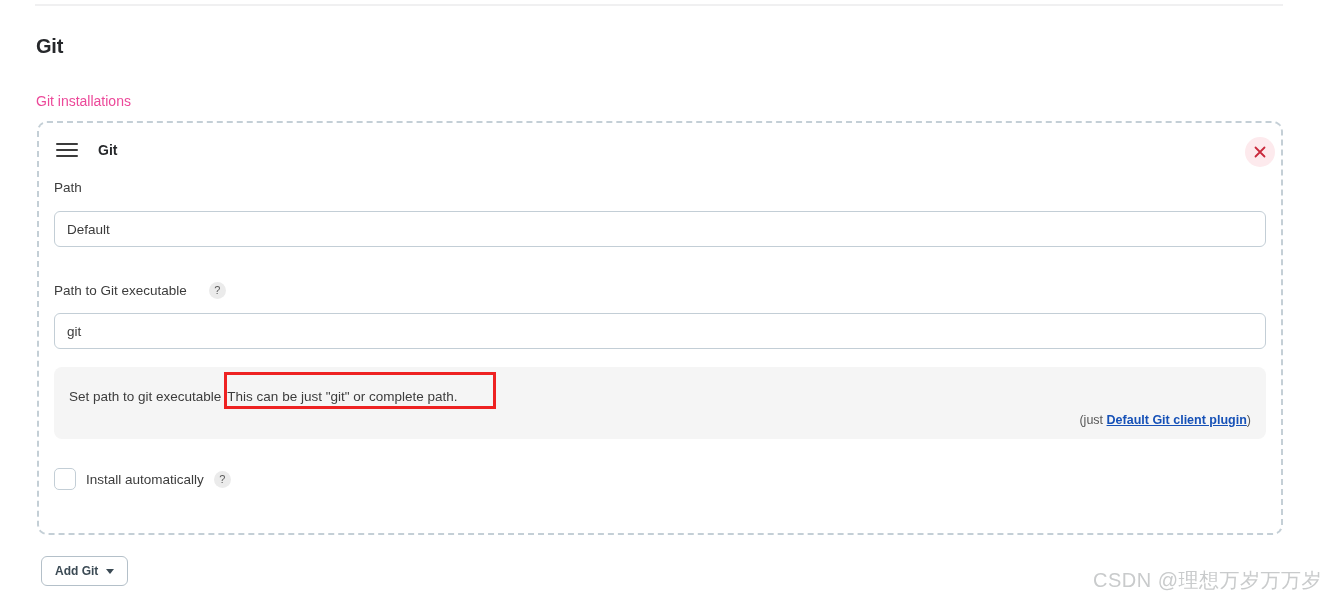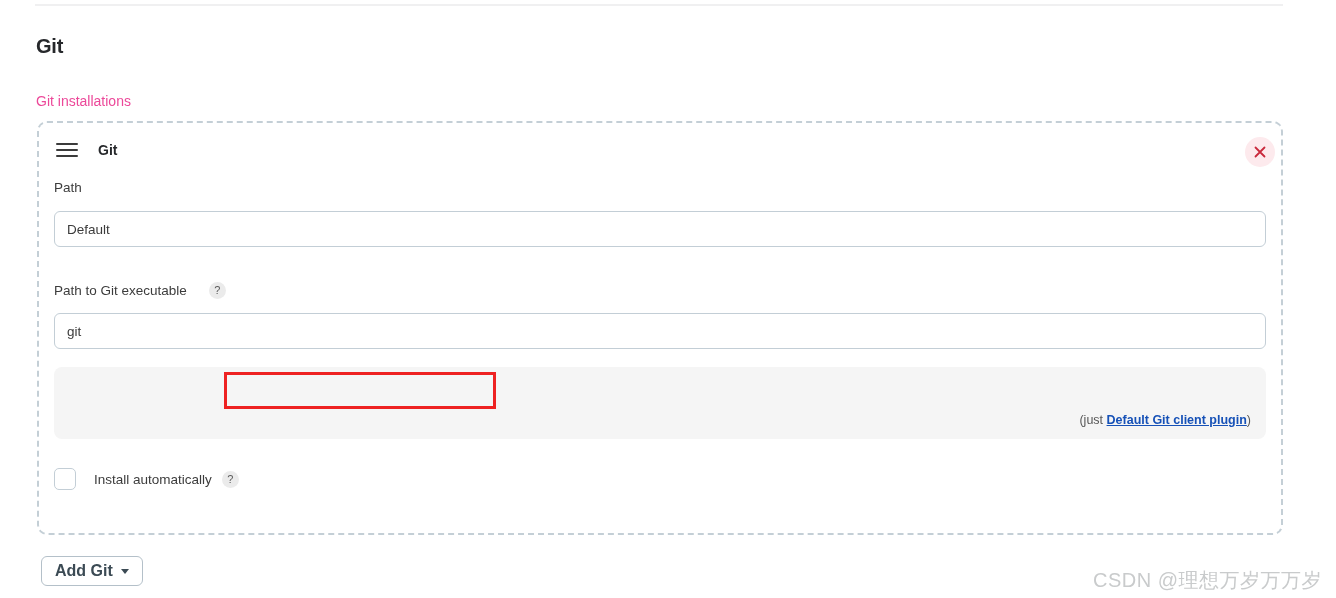--- a/index.html
+++ b/index.html
@@ -211,36 +211,35 @@
     border-radius: 5px;
     background: #ffffff;
     cursor: pointer;
     appearance: none;
     -webkit-appearance: none;
     margin: 0;
   }
   .cbox-label {
     font-size: 13.5px;
     color: #3c3c3c;
-    margin-left: 8px;
     text-align: right;
   }
 
   
   .add-btn {
     position: absolute;
     left: 41px;
     top: 556px;
     height: 30px;
     padding: 0 13px;
     border: 1px solid #b4c0c9;
     border-radius: 6px;
     background: #ffffff;
     font-family: "Liberation Sans", sans-serif;
-    font-size: 16px;
+    font-size: 12px;
     font-weight: bold;
     color: #3b4a54;
     display: flex;
     align-items: center;
     gap: 8px;
     cursor: pointer;
   }
   .caret {
     width: 0; height: 0;
     border-left: 4.5px solid transparent;
@@ -291,20 +290,23 @@
 <div class="field-label name-lbl">Path</div>
 <input class="text-input name-input" type="text" value="Default" style="">
 
 <div class="field-label path-lbl">
   <span>Path to Git executable</span>
   <span class="help-badge">?</span>
 </div>
 <input class="text-input path-input" type="text" value="git" style="">
 
 <div class="help-panel">
+  <div class="help-text">
+    <span>Set path to git executable</span><span class="seg2">This can be just "git" or complete path.</span>
+  </div>
   <div class="plugin-credit">
     <span>(just </span><a href="#">Default Git client plugin</a><span>)</span>
   </div>
 </div>
 
 <div class="red-highlight"></div>
 
 <div class="checkbox-row">
   <input type="checkbox" class="cbox" style="">
   <span class="cbox-label">Install automatically</span>

